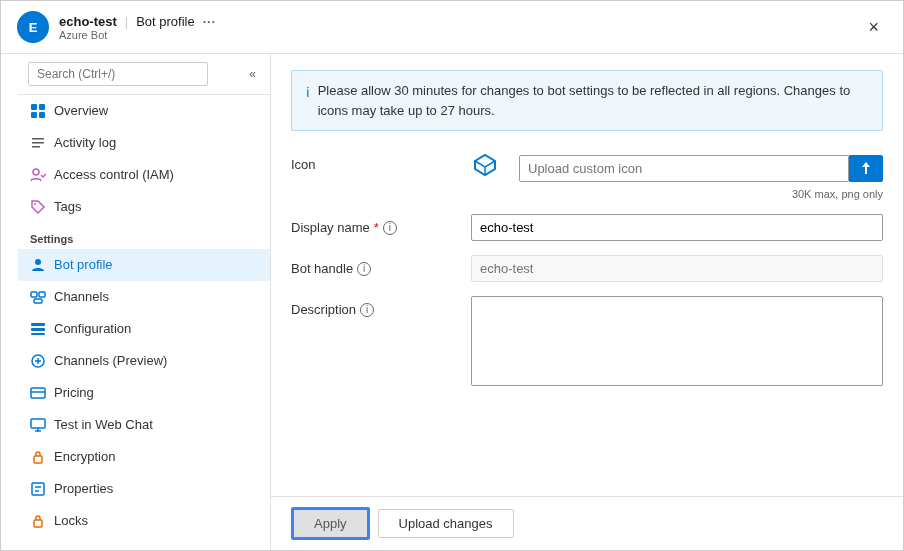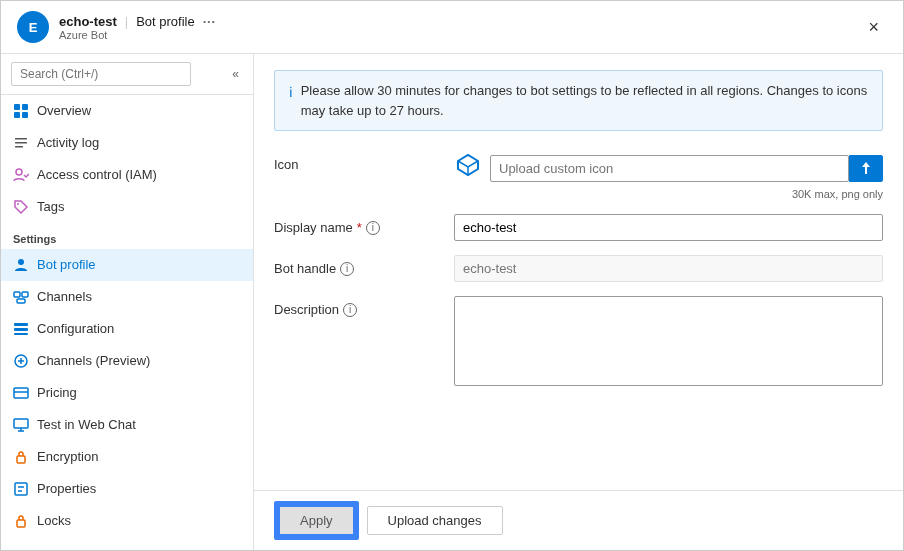--- a/index.html
+++ b/index.html
@@ -47,20 +47,21 @@
       background: none; border: none;
       font-size: 18px; cursor: pointer; color: #333;
       padding: 4px 8px;
     }
 
     
     .main-layout {
       display: flex;
       flex: 1;
       overflow: hidden;
+      margin-left: 17px;
     }
 
     
     .sidebar {
       width: 253px;
       min-width: 253px;
       background: #fff;
       border-right: 1px solid #e0e0e0;
       display: flex;
       flex-direction: column;
@@ -178,21 +179,21 @@
       height: 90px;
       border: 1px solid #999;
       border-radius: 2px;
       padding: 5px 8px;
       font-size: 13px;
       resize: none;
       outline: none;
     }
 
     .icon-row {
-      display: flex; align-items: center; gap: 8px; flex: 1;
+      display: flex; align-items: center; gap: 20px; flex: 1;
     }
     .bot-icon-preview {
       color: #0078d4; font-size: 22px;
     }
     .upload-input-wrapper {
       display: flex; flex: 1; align-items: stretch;
     }
     .upload-text-input {
       flex: 1;
       border: 1px solid #0078d4;
@@ -218,21 +219,21 @@
     }
 
     .action-bar {
       display: flex; align-items: center; gap: 8px;
       padding: 10px 20px;
       border-top: 1px solid #e0e0e0;
       background: #fff;
     }
     .btn-apply {
       background: #e0e0e0; color: #555;
-      border: 6px solid #3b82f6; border-radius: 2px;
+      border: 3px solid #3b82f6; border-radius: 2px;
       padding: 6px 20px; cursor: pointer; font-size: 13px;
     }
     .btn-discard {
       background: #fff; color: #333;
       border: 1px solid #ccc; border-radius: 2px;
       padding: 6px 20px; cursor: pointer; font-size: 13px;
     }
 
     
     .svg-icon { width: 16px; height: 16px; }

